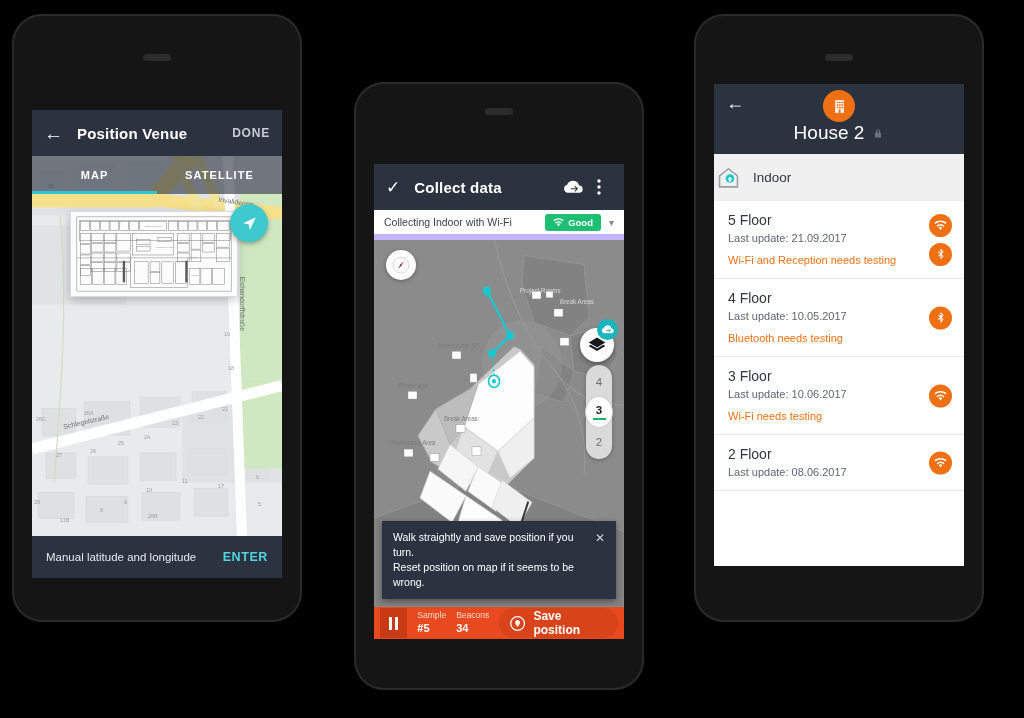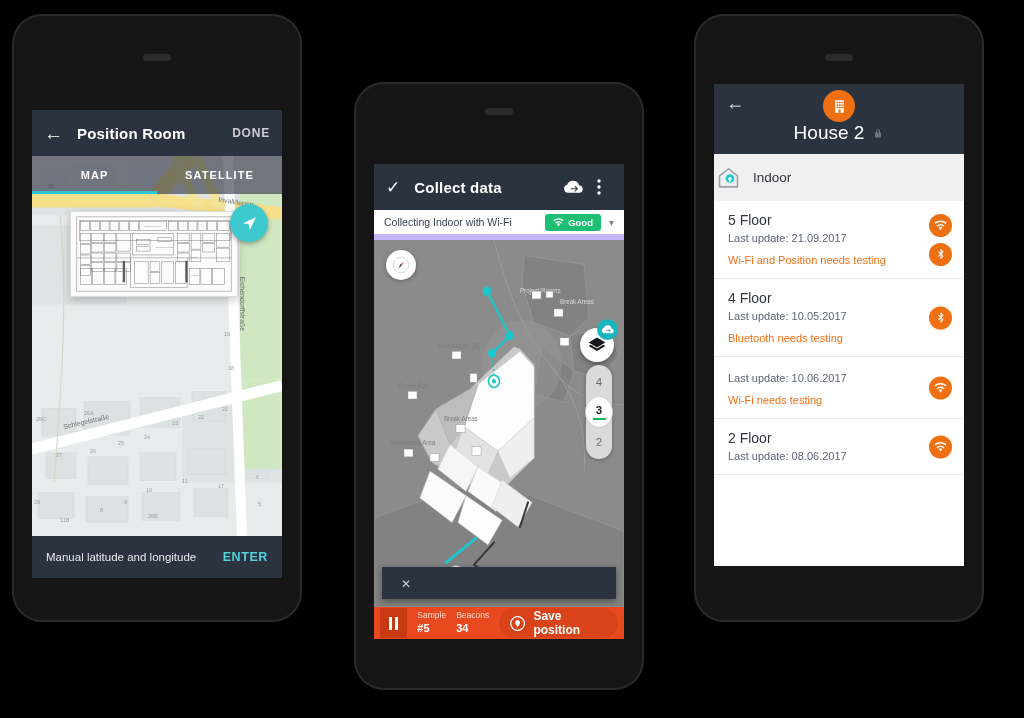--- a/index.html
+++ b/index.html
@@ -133,21 +133,21 @@
 
 <div class="stage">
 
   <div class="phone" id="phone1">
     <div class="speaker"></div>
     <div class="screen">
       <div class="app">
 
         <div class="appbar">
           <span class="p1-back">←</span>
-          <span class="title">Position Room</span>
+          <span class="title">Position Venue</span>
           <span class="p1-done">DONE</span>
         </div>
 
         <div class="p1-maparea">
           <svg viewBox="0 0 250 384" preserveAspectRatio="none" style="position:absolute;inset:0;width:100%;height:100%">
             <rect width="250" height="384" fill="#e8ebeb"></rect>
             <g fill="#dfe3e3">
               <rect x="0" y="0" width="250" height="60"></rect>
               <polygon points="0,70 90,70 95,150 0,150"></polygon>
               <polygon points="150,250 250,250 250,330 150,330"></polygon>
@@ -447,20 +447,24 @@
           <div class="floorsel">
             <div class="f">4</div>
             <div class="f sel">
               <span>3</span>
               <i class="bar"></i>
             </div>
             <div class="f">2</div>
           </div>
 
           <div class="snack">
+            <div>
+              <p>Walk straightly and save position if you turn.</p>
+              <p>Reset position on map if it seems to be wrong.</p>
+            </div>
             <span class="x">✕</span>
           </div>
         </div>
 
         <div class="p2-actions">
           <div class="pausebtn">
             <i></i>
               <i></i>
           </div>
           <div class="stat">
@@ -525,21 +529,21 @@
             <path d="M13.4 17.6c0-1.6 1.6-2.9 1.6-4.6a1.6 1.6 0 1 0-3.2 0c0 1.7 1.6 3 1.6 4.6z" fill="#fff"></path>
           </svg>
           <span class="t">Indoor</span>
         </div>
 
         <div class="p3-list">
 
           <div class="frow">
             <div class="name">5 Floor</div>
             <div class="upd">Last update: 21.09.2017</div>
-            <div class="warn">Wi-Fi and Position needs testing</div>
+            <div class="warn">Wi-Fi and Reception needs testing</div>
             <div class="badges">
               <span class="cbadge">
                 <svg width="13" height="13" viewBox="0 0 24 24" fill="#fff">
                   <path d="M12 20.5 15.3 16a4.2 4.2 0 0 0-6.6 0zM12 12.2a7.6 7.6 0 0 1 5.6 2.5l1.8-2.4A10.6 10.6 0 0 0 12 9.2a10.6 10.6 0 0 0-7.4 3.1l1.8 2.4A7.6 7.6 0 0 1 12 12.2zM12 5.5a14 14 0 0 1 9.3 3.5L23 6.6A17 17 0 0 0 12 2.6 17 17 0 0 0 1 6.6l1.7 2.4A14 14 0 0 1 12 5.5z"></path>
                 </svg>
               </span>
               <span class="cbadge">
                 <svg width="12" height="12" viewBox="0 0 24 24" fill="#fff">
                   <path d="M11 2v8.2L7.3 6.5 6 7.8 10.2 12 6 16.2l1.3 1.3L11 13.8V22h1l5.3-5.3L13.4 12l3.9-4.7L12 2zm2 3.4 2.2 2-2.2 2.2zm0 9.2 2.2 2.1-2.2 2.1z"></path>
                 </svg>
@@ -554,20 +558,21 @@
             <div class="badges">
               <span class="cbadge">
                 <svg width="12" height="12" viewBox="0 0 24 24" fill="#fff">
                   <path d="M11 2v8.2L7.3 6.5 6 7.8 10.2 12 6 16.2l1.3 1.3L11 13.8V22h1l5.3-5.3L13.4 12l3.9-4.7L12 2zm2 3.4 2.2 2-2.2 2.2zm0 9.2 2.2 2.1-2.2 2.1z"></path>
                 </svg>
               </span>
             </div>
           </div>
 
           <div class="frow">
+            <div class="name">3 Floor</div>
             <div class="upd">Last update: 10.06.2017</div>
             <div class="warn">Wi-Fi needs testing</div>
             <div class="badges">
               <span class="cbadge">
                 <svg width="13" height="13" viewBox="0 0 24 24" fill="#fff">
                   <path d="M12 20.5 15.3 16a4.2 4.2 0 0 0-6.6 0zM12 12.2a7.6 7.6 0 0 1 5.6 2.5l1.8-2.4A10.6 10.6 0 0 0 12 9.2a10.6 10.6 0 0 0-7.4 3.1l1.8 2.4A7.6 7.6 0 0 1 12 12.2zM12 5.5a14 14 0 0 1 9.3 3.5L23 6.6A17 17 0 0 0 12 2.6 17 17 0 0 0 1 6.6l1.7 2.4A14 14 0 0 1 12 5.5z"></path>
                 </svg>
               </span>
             </div>
           </div>

